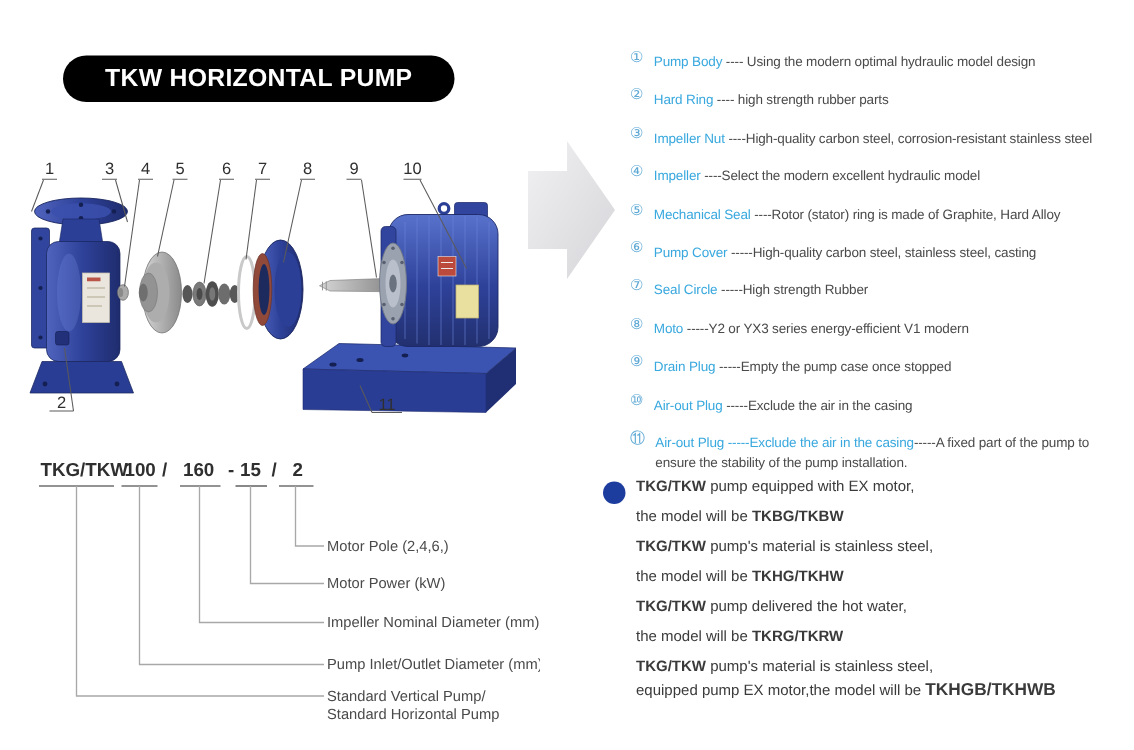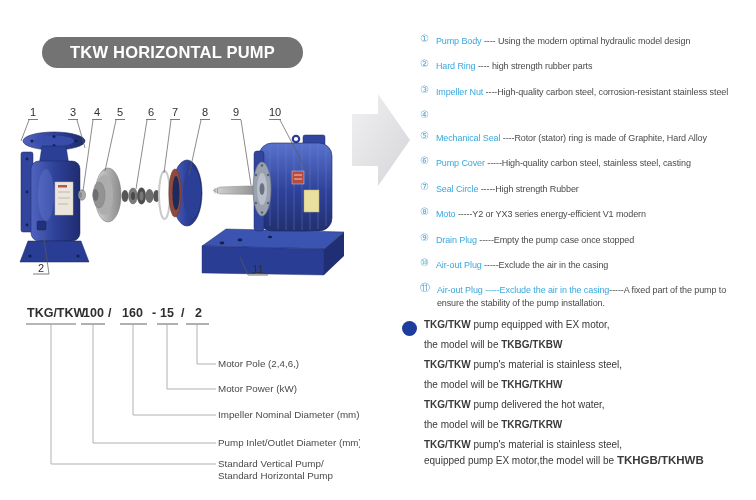--- a/index.html
+++ b/index.html
@@ -1,21 +1,21 @@
 <!DOCTYPE html>
 <html><head>
 <meta charset="utf-8">
 <style>
   html,body{margin:0;padding:0;background:#ffffff;}
   .page{position:relative;width:756px;height:500px;background:#ffffff;overflow:hidden;
         font-family:"Liberation Sans",sans-serif;}
 
   
   .banner{position:absolute;left:42px;top:37px;width:261px;height:31px;border-radius:16px;
-          background:#737373;display:flex;align-items:center;justify-content:center;}
+          background:#000000;display:flex;align-items:center;justify-content:center;}
   .banner span{color:#ffffff;font-weight:bold;font-size:16.5px;letter-spacing:.2px;}
 
   
   .pump-svg{position:absolute;left:8px;top:95px;width:400px;height:200px;}
   .arrow-svg{position:absolute;left:345px;top:90px;width:70px;height:100px;}
   .model-svg{position:absolute;left:20px;top:298px;width:340px;height:200px;}
   svg text{font-family:"Liberation Sans",sans-serif;}
   .pnum{font-size:11px;fill:#2f2f2f;}
   .ptick{stroke:#5a5a5a;stroke-width:.8;}
   .pleader{stroke:#5a5a5a;stroke-width:.7;}
@@ -227,20 +227,21 @@
     <div class="pl-item">
         <span class="pl-num">②</span>
         <p class="pl-text"><span class="pl-name">Hard Ring</span><span class="pl-desc"> ---- high strength rubber parts</span></p>
       </div>
     <div class="pl-item">
         <span class="pl-num">③</span>
         <p class="pl-text"><span class="pl-name">Impeller Nut</span><span class="pl-desc"> ----High-quality carbon steel, corrosion-resistant stainless steel</span></p>
       </div>
     <div class="pl-item">
         <span class="pl-num">④</span>
+        <p class="pl-text"><span class="pl-name">Impeller</span><span class="pl-desc"> ----Select the modern excellent hydraulic model</span></p>
       </div>
     <div class="pl-item">
         <span class="pl-num">⑤</span>
         <p class="pl-text"><span class="pl-name">Mechanical Seal</span><span class="pl-desc"> ----Rotor (stator) ring is made of Graphite, Hard Alloy</span></p>
       </div>
     <div class="pl-item">
         <span class="pl-num">⑥</span>
         <p class="pl-text"><span class="pl-name">Pump Cover</span><span class="pl-desc"> -----High-quality carbon steel, stainless steel, casting</span></p>
       </div>
     <div class="pl-item">

